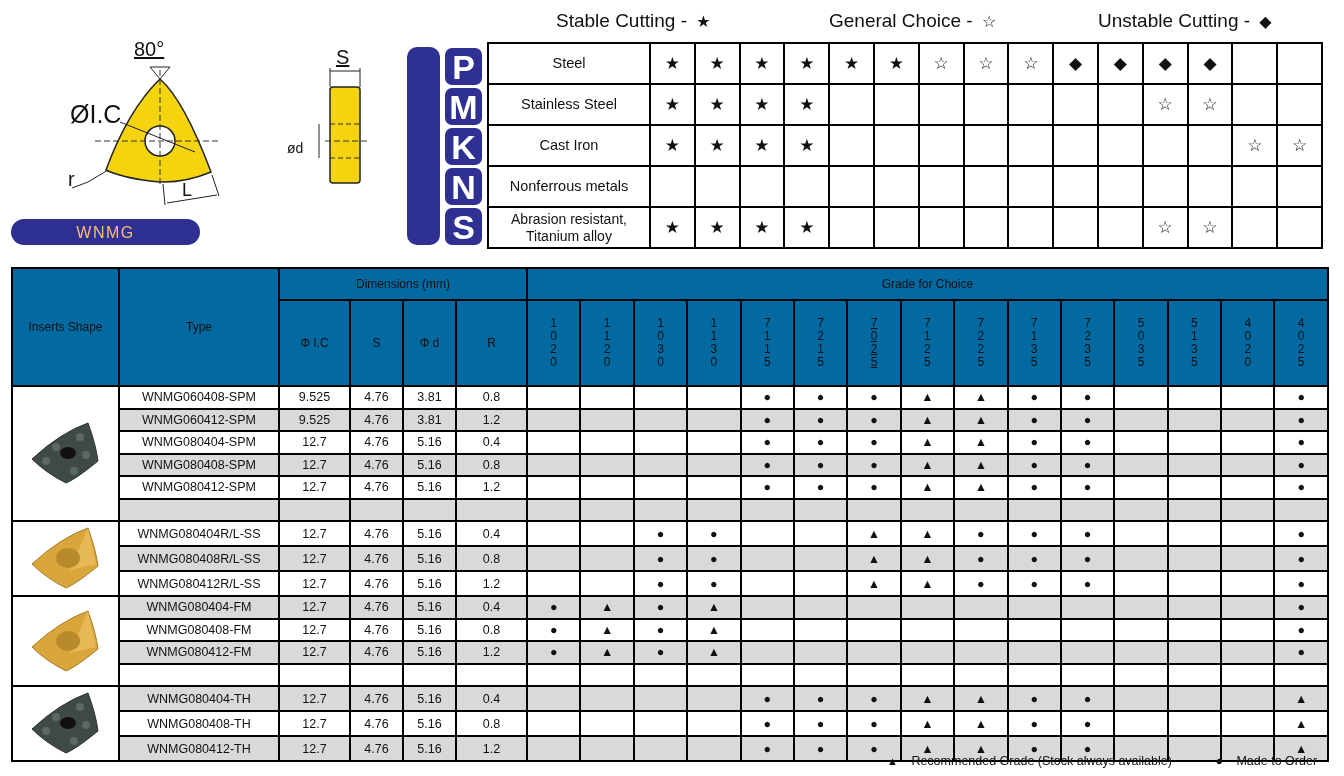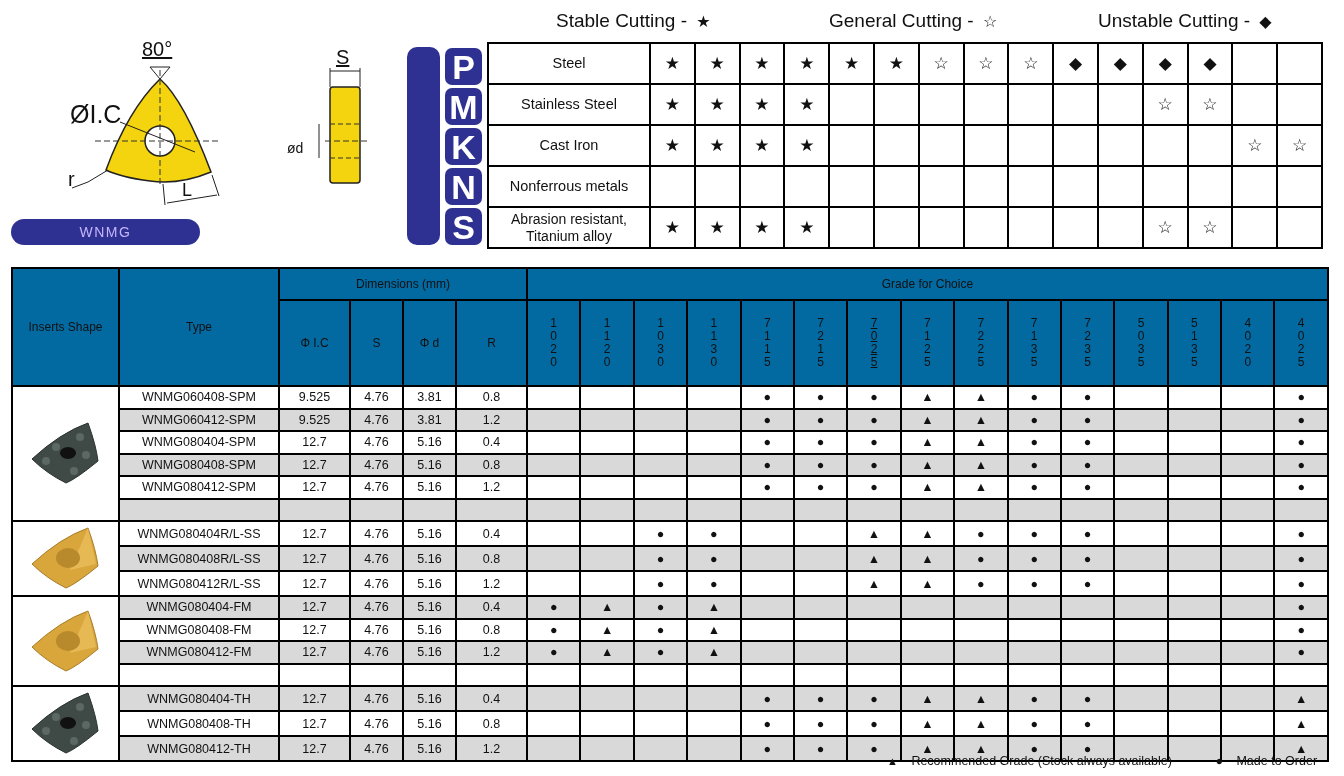--- a/index.html
+++ b/index.html
@@ -3,22 +3,22 @@
 <meta charset="utf-8">
 <style>
   * { box-sizing: border-box; margin: 0; padding: 0; }
   html, body { width: 1344px; height: 776px; background: #ffffff; overflow: hidden; }
   body { font-family: "Liberation Sans", sans-serif; color: #111; position: relative; }
 
   
   #drawing { position: absolute; left: 0; top: 0; width: 400px; height: 255px; }
   #wnmg-badge {
     position: absolute; left: 11px; top: 219px; width: 189px; height: 26px;
-    background: #2e3192; border-radius: 13px; color: #c4b5fd;
-    font-size: 14px; letter-spacing: 1.5px; text-align: center; line-height: 27px;
+    background: #2e3192; border-radius: 13px; color: #fdba74;
+    font-size: 16px; letter-spacing: 1.5px; text-align: center; line-height: 27px;
   }
 
   
   #pmkns-bar { position: absolute; left: 407px; top: 47px; width: 33px; height: 198px;
     background: #2e3192; border-radius: 10px; }
   .iso-badge { position: absolute; left: 445px; width: 37px; height: 37px; background: #2e3192;
     border-radius: 7px; color: #fff; font-weight: bold; font-size: 34px; text-align: center; line-height: 38px; }
 
   
   .cut-legend { position: absolute; top: 10px; font-size: 19px; color: #111; white-space: nowrap; }
@@ -70,42 +70,42 @@
 
     <rect x="330" y="87" width="30" height="96" fill="#f4d40e" stroke="#222" stroke-width="1.5" rx="3"></rect>
     <line x1="325" y1="141" x2="368" y2="141" stroke="#333" stroke-width="1" stroke-dasharray="6,3"></line>
     <line x1="330" y1="124" x2="360" y2="124" stroke="#333" stroke-width="1" stroke-dasharray="5,3"></line>
     <line x1="330" y1="158" x2="360" y2="158" stroke="#333" stroke-width="1" stroke-dasharray="5,3"></line>
     <line x1="330" y1="68" x2="330" y2="87" stroke="#222" stroke-width="1"></line>
     <line x1="360" y1="68" x2="360" y2="87" stroke="#222" stroke-width="1"></line>
     <line x1="330" y1="71" x2="360" y2="71" stroke="#222" stroke-width="1"></line>
     <line x1="319" y1="124" x2="319" y2="158" stroke="#222" stroke-width="1"></line>
   </svg>
-  <span style="position:absolute;left:142px;top:38px;font-size:20px;text-decoration:underline;">80°</span>
+  <span style="position:absolute;left:134px;top:38px;font-size:20px;text-decoration:underline;">80°</span>
   <span style="position:absolute;left:70px;top:100px;font-size:25px;">ØI.C</span>
   <span style="position:absolute;left:68px;top:168px;font-size:20px;">r</span>
   <span style="position:absolute;left:182px;top:180px;font-size:18px;">L</span>
   <span style="position:absolute;left:336px;top:46px;font-size:20px;text-decoration:underline;">S</span>
   <span style="position:absolute;left:287px;top:140px;font-size:14px;">ød</span>
   <div id="wnmg-badge">WNMG</div>
 </div>
 
 <div id="pmkns-bar"></div>
 <div class="iso-badge" style="top:48px;">P</div>
 <div class="iso-badge" style="top:88px;">M</div>
 <div class="iso-badge" style="top:128px;">K</div>
 <div class="iso-badge" style="top:168px;">N</div>
 <div class="iso-badge" style="top:208px;">S</div>
 
 <div class="cut-legend" style="left:556px;">
   <span>Stable Cutting -</span>
   <span class="sym">★</span>
 </div>
 <div class="cut-legend" style="left:829px;">
-  <span>General Cutting -</span>
+  <span>General Choice -</span>
   <span class="sym">☆</span>
 </div>
 <div class="cut-legend" style="left:1098px;">
   <span>Unstable Cutting -</span>
   <span class="sym">◆</span>
 </div>
 
 <table id="app-table">
   <tbody id="app-body">
       <tr>

